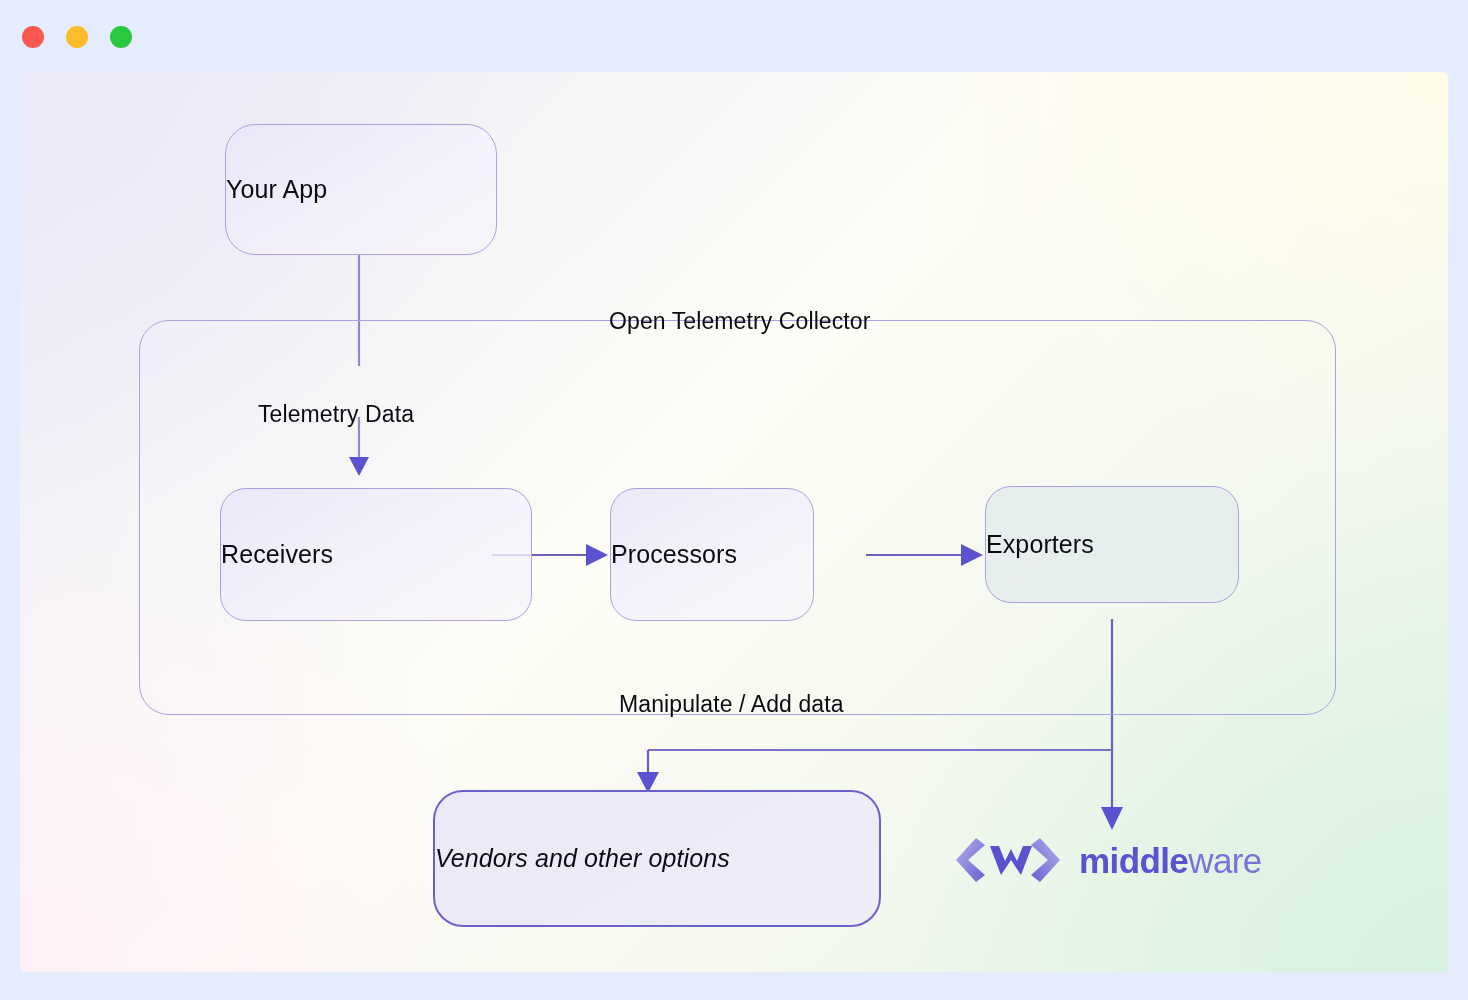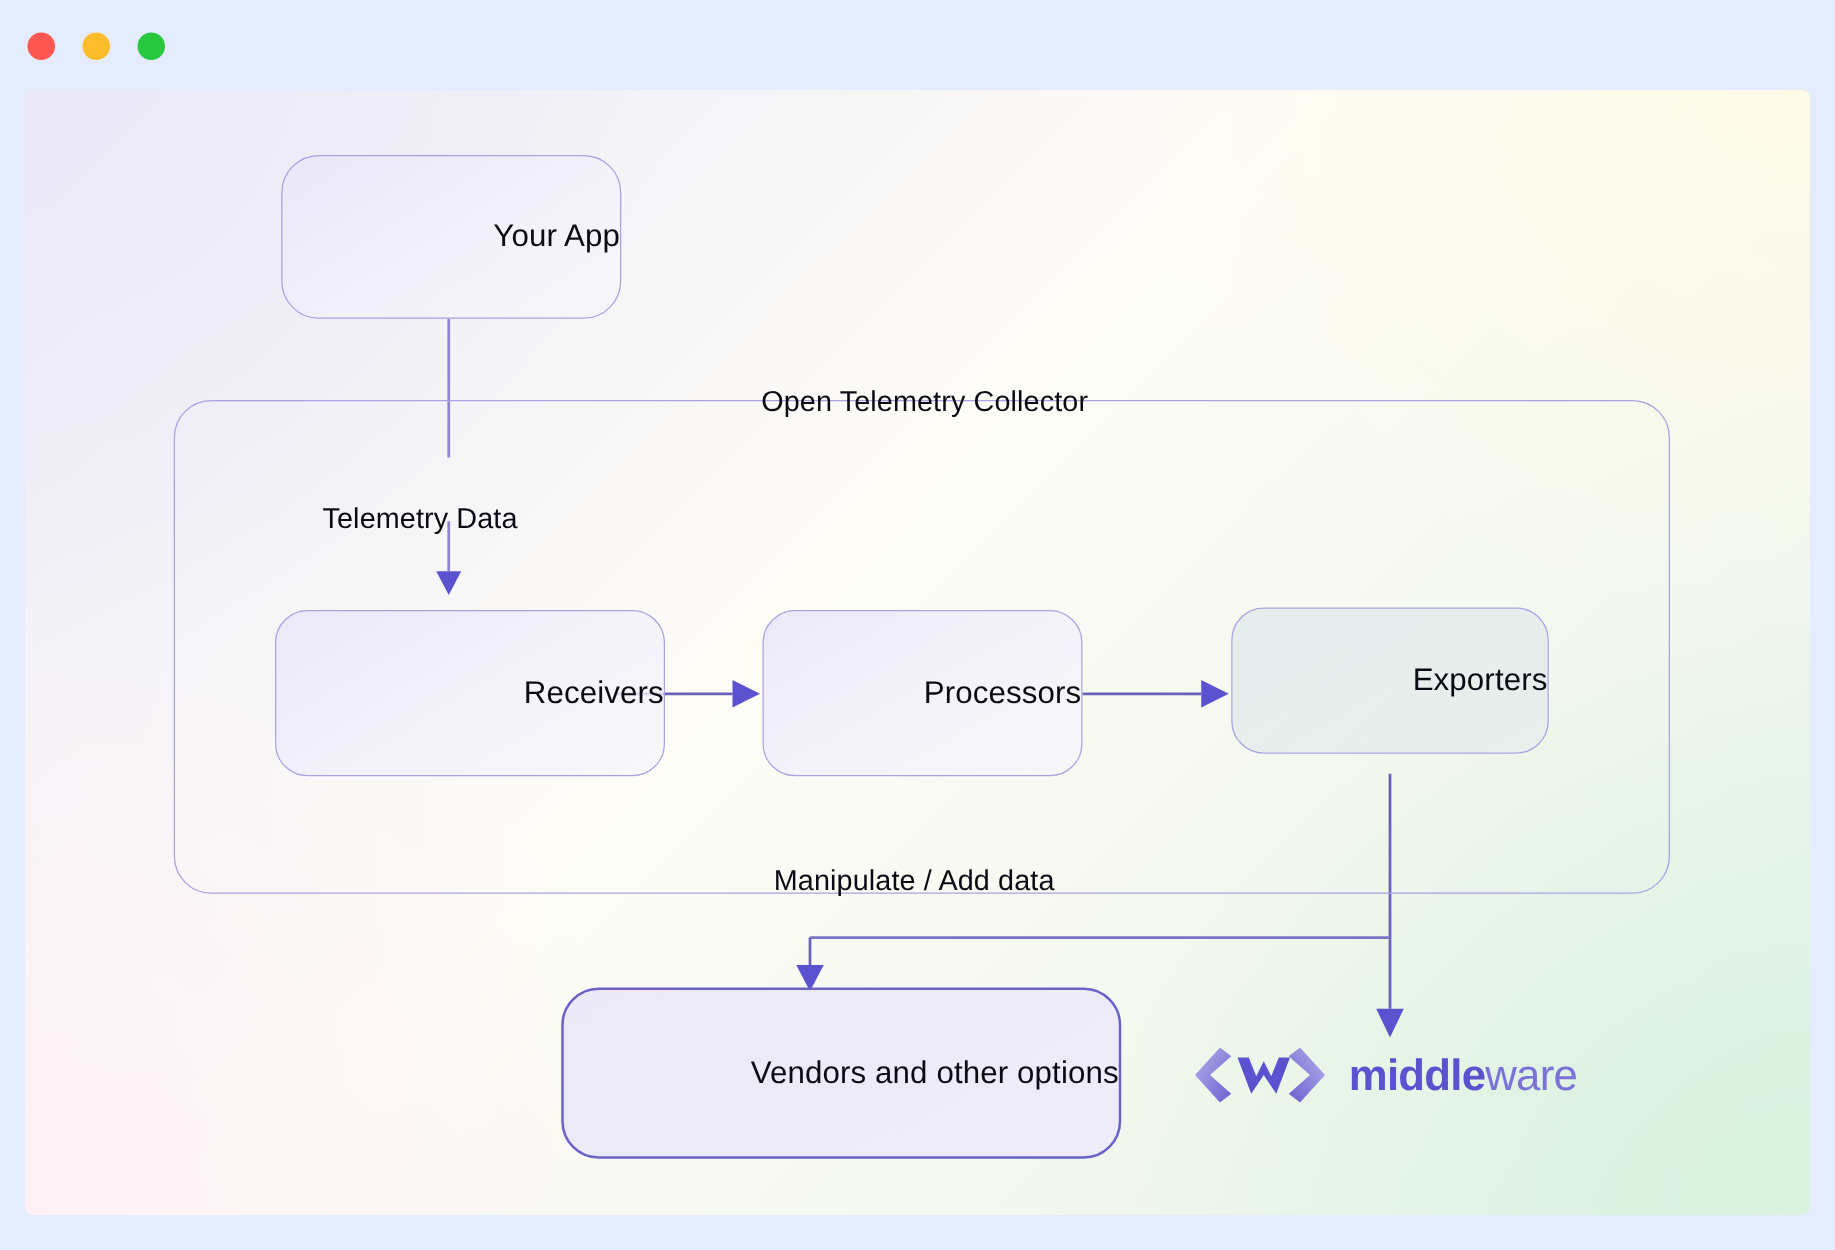--- a/index.html
+++ b/index.html
@@ -59,41 +59,42 @@
     width: 1428px;
     height: 900px;
     pointer-events: none;
   }
 
   
   .node {
     position: absolute;
     display: flex;
     align-items: center;
-    justify-content: flex-end;
+    justify-content: flex-start;
     border: 1.6px solid #a9a2e2;
     border-radius: 26px;
     color: #0b0b14;
     font-size: 25px;
     font-weight: 400;
     letter-spacing: 0.1px;
     background: linear-gradient(150deg, rgba(233,230,248,0.85) 0%, rgba(243,241,252,0.82) 55%, rgba(246,247,250,0.80) 100%);
   }
 
   #node-your-app   { left: 205px; top: 52px;  width: 272px; height: 131px; border-radius: 30px; }
   #node-receivers  { left: 200px; top: 416px; width: 312px; height: 133px; }
-  #node-processors { left: 590px; top: 416px; width: 256px; height: 133px; }
+  #node-processors { left: 590px; top: 416px; width: 204px; height: 133px; }
   #node-exporters  { left: 965px; top: 414px; width: 254px; height: 117px;
                      background: linear-gradient(150deg, rgba(226,234,236,0.80) 0%, rgba(228,237,236,0.78) 100%); }
 
   #node-vendors {
-    left: 429px; top: 718px; width: 448px; height: 137px;
+    left: 413px; top: 718px; width: 448px; height: 137px;
     border: 2.2px solid #6a62c9;
     border-radius: 30px;
     background: linear-gradient(150deg, rgba(235,231,248,0.92) 0%, rgba(238,236,250,0.9) 100%);
+    font-style: italic;
   }
 
   
   #collector-container {
     position: absolute;
     left: 119px; top: 248px;
     width: 1197px; height: 395px;
     border: 1.6px solid #a9a2e2;
     border-radius: 30px;
     background: transparent;

